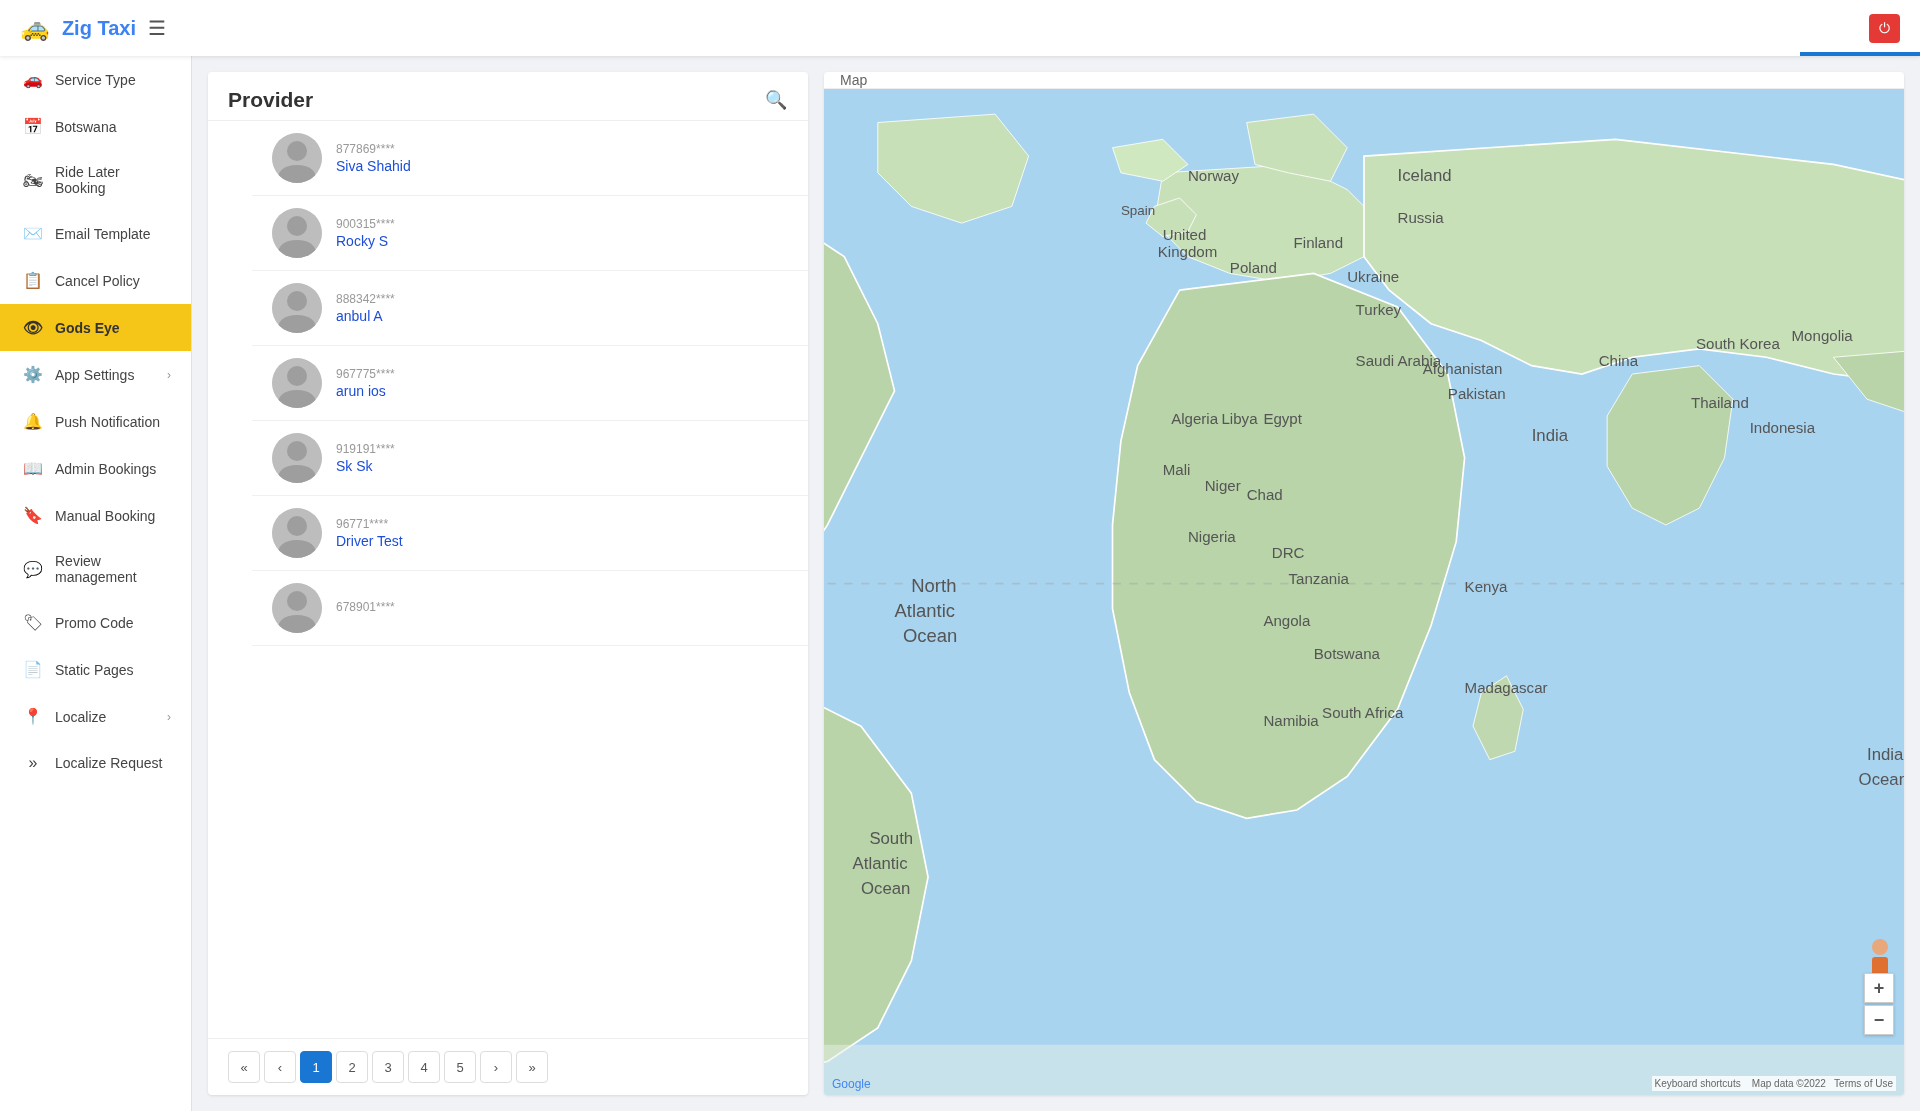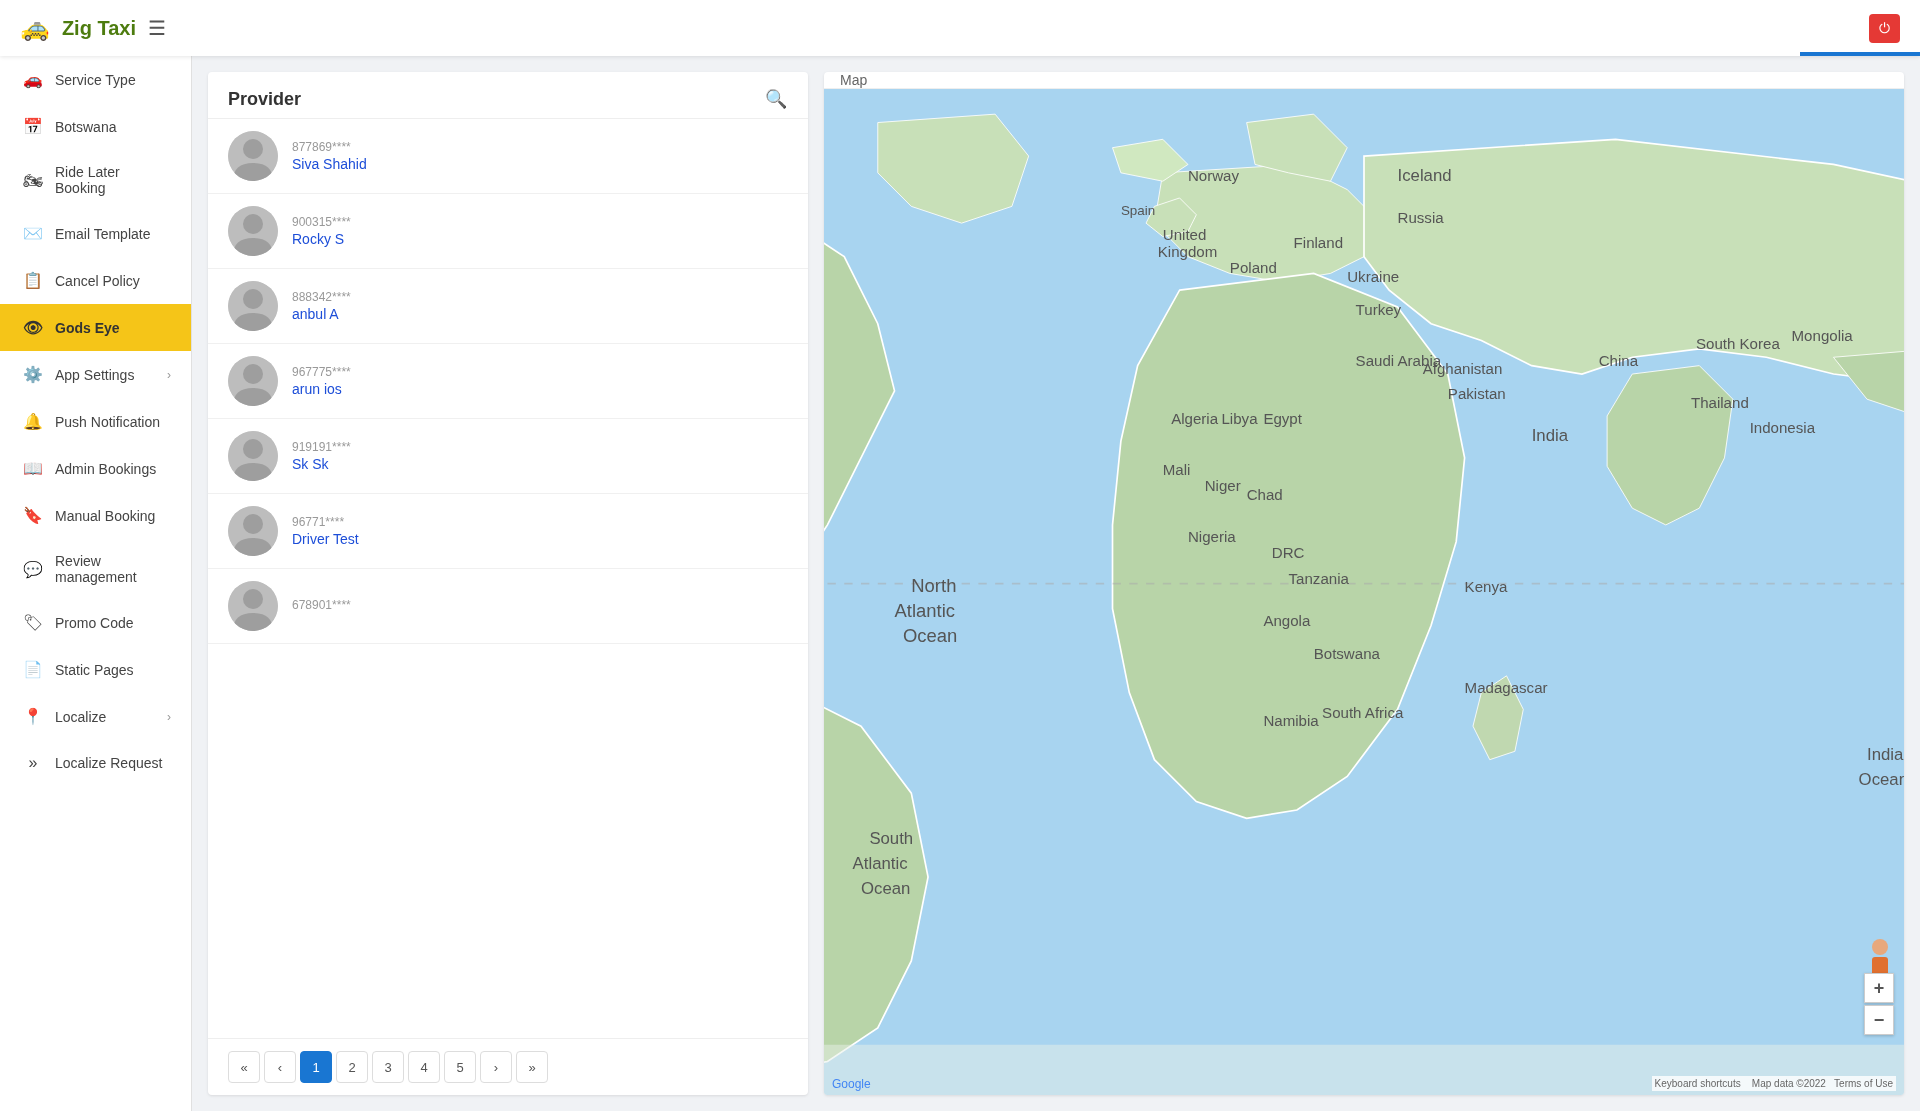--- a/index.html
+++ b/index.html
@@ -5,21 +5,21 @@
     * { margin: 0; padding: 0; box-sizing: border-box; }
     body { font-family: 'Segoe UI', Arial, sans-serif; background: #f0f2f5; display: flex; flex-direction: column; height: 1111px; width: 1920px; overflow: hidden; }
 
     
     .header {
       display: flex; align-items: center; justify-content: space-between;
       background: #fff; height: 56px; padding: 0 20px;
       box-shadow: 0 1px 4px rgba(0,0,0,0.1); position: relative; z-index: 10;
     }
     .header-left { display: flex; align-items: center; gap: 12px; }
-    .header-logo { font-size: 20px; font-weight: 700; color: #4d7c0f; display: flex; align-items: center; gap: 8px; }
+    .header-logo { font-size: 20px; font-weight: 700; color: #3b82f6; display: flex; align-items: center; gap: 8px; }
     .taxi-icon { font-size: 24px; }
     .hamburger { font-size: 20px; color: #555; cursor: pointer; }
     .header-right { display: flex; align-items: center; }
     .logout-btn { background: #e53935; color: white; border: none; border-radius: 4px; padding: 6px 10px; cursor: pointer; font-size: 14px; }
 
     
     .top-accent { height: 4px; background: #1976d2; width: 120px; position: absolute; top: 52px; right: 0; }
 
     
     .layout { display: flex; flex: 1; overflow: hidden; }
@@ -45,25 +45,25 @@
 
     
     .provider-panel {
       background: #fff; border-radius: 4px; width: 600px; flex-shrink: 0;
       display: flex; flex-direction: column; box-shadow: 0 1px 3px rgba(0,0,0,0.1);
     }
     .provider-header {
       display: flex; align-items: center; justify-content: space-between;
       padding: 16px 20px 8px 20px; border-bottom: 1px solid #eee;
     }
-    .provider-title { font-size: 18px; font-weight: 600; color: #333; }
+    .provider-title { font-size: 21px; font-weight: 600; color: #333; }
     .search-icon-btn { background: none; border: none; cursor: pointer; color: #555; font-size: 18px; }
 
     
-    .provider-list { flex: 1; overflow-y: auto; position: relative; }
+    .provider-list { flex: 1; overflow-y: auto; position: relative; padding-left: 44px; }
     .provider-list::-webkit-scrollbar { width: 8px; }
     .provider-list::-webkit-scrollbar-track { background: #f1f1f1; }
     .provider-list::-webkit-scrollbar-thumb { background: #ccc; border-radius: 4px; }
 
     .provider-item {
       display: flex; align-items: center; gap: 14px;
       padding: 12px 20px; border-bottom: 1px solid #f0f0f0; cursor: pointer;
     }
     .provider-avatar {
       width: 50px; height: 50px; border-radius: 50%; background: #ccc;

